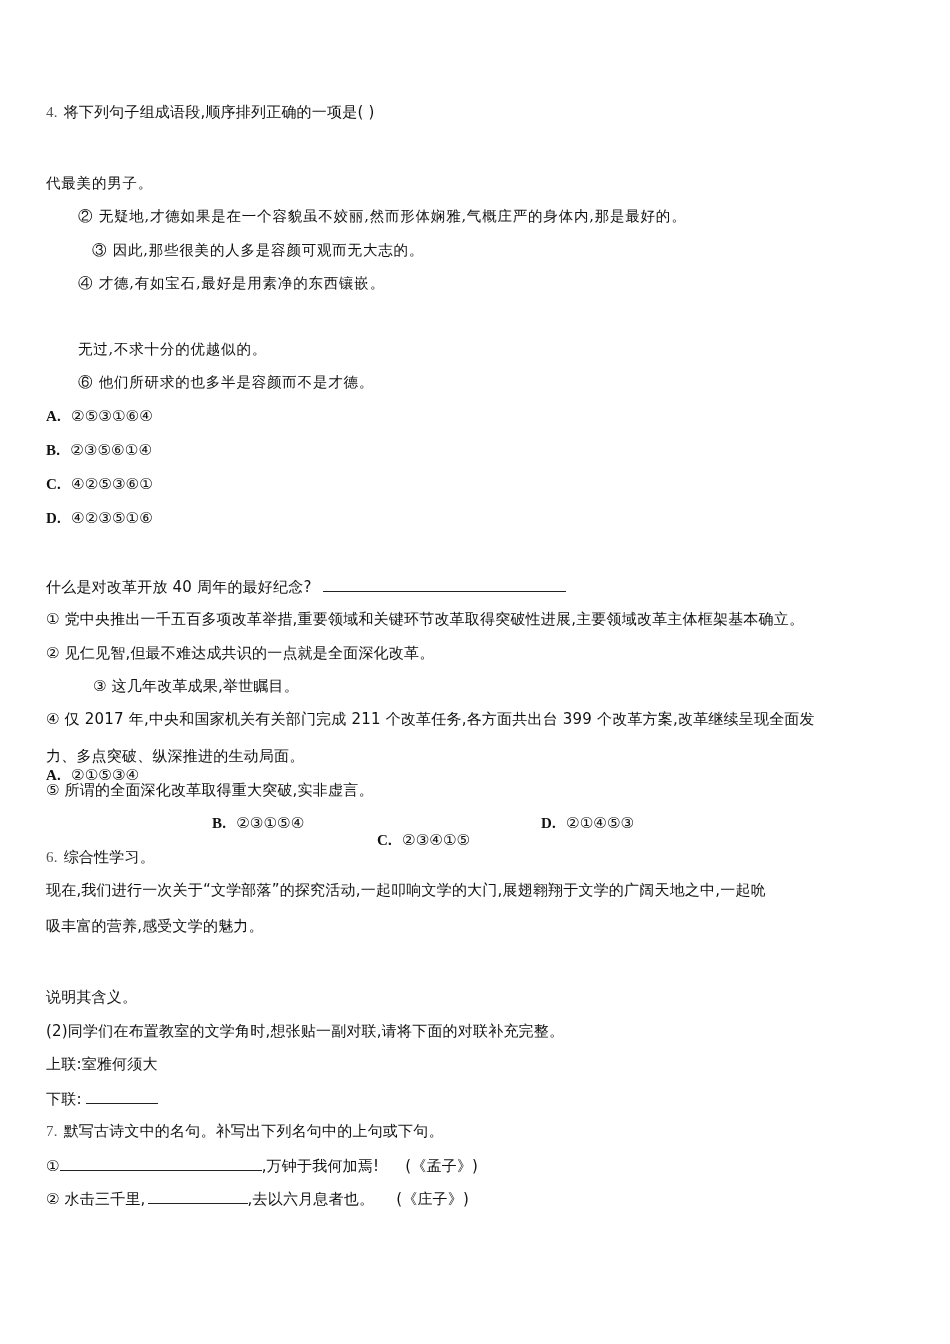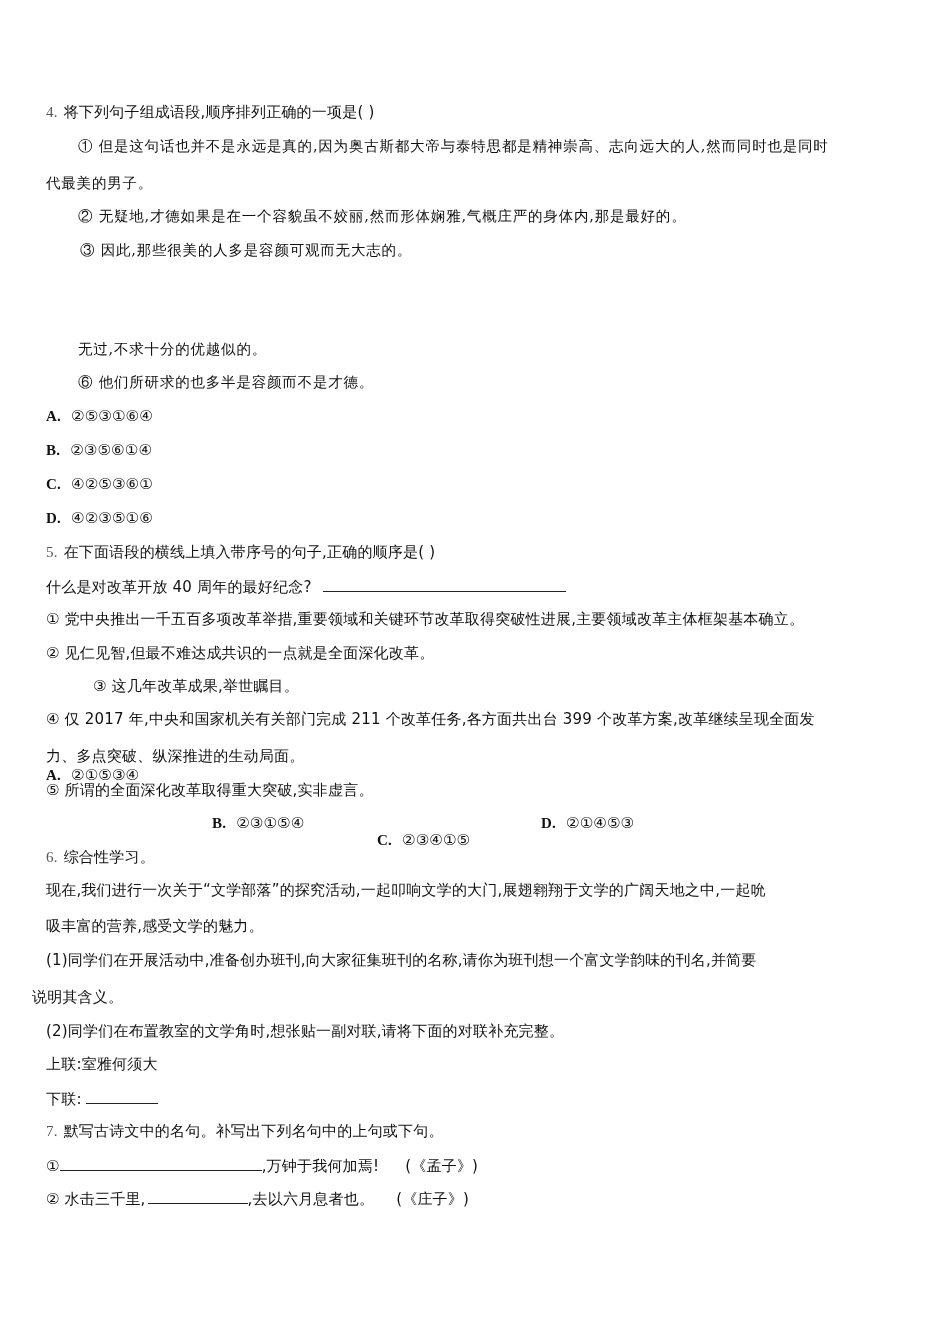--- a/index.html
+++ b/index.html
@@ -13,43 +13,40 @@
   .blank { display: inline-block; border-bottom: 1px solid #222; height: 15px; vertical-align: baseline; }
 </style>
 </head>
 <body>
 
 <div class="page">
 
   <div class="line" style="left:46px;top:102px;">
     <span class="qnum">4.</span><span>将下列句子组成语段,顺序排列正确的一项是(    )</span>
   </div>
-  <div class="line serif" style="left:78px;top:136px;">① 但是这句话也并不是永远是真的,因为奥古斯都大帝与泰特思都是精神崇高、志向远大的人,然而同时也是同时</div>
   <div class="line serif" style="left:46px;top:173px;">代最美的男子。</div>
   <div class="line serif" style="left:78px;top:206px;">② 无疑地,才德如果是在一个容貌虽不姣丽,然而形体娴雅,气概庄严的身体内,那是最好的。</div>
-  <div class="line serif" style="left:80px;top:240px;">③ 因此,那些很美的人多是容颜可观而无大志的。</div>
+  <div class="line serif" style="left:92px;top:240px;">③ 因此,那些很美的人多是容颜可观而无大志的。</div>
+  <div class="line serif" style="left:78px;top:273px;">④ 才德,有如宝石,最好是用素净的东西镶嵌。</div>
   <div class="line serif" style="left:78px;top:339px;">无过,不求十分的优越似的。</div>
   <div class="line serif" style="left:78px;top:372px;">⑥ 他们所研求的也多半是容颜而不是才德。</div>
 
   <div class="line" style="left:46px;top:406px;">
     <span class="optlabel">A.</span><span>②⑤③①⑥④</span>
   </div>
   <div class="line" style="left:46px;top:440px;">
     <span class="optlabel">B.</span><span>②③⑤⑥①④</span>
   </div>
   <div class="line" style="left:46px;top:474px;">
     <span class="optlabel">C.</span><span>④②⑤③⑥①</span>
   </div>
   <div class="line" style="left:46px;top:508px;">
     <span class="optlabel">D.</span><span>④②③⑤①⑥</span>
   </div>
 
-  <div class="line" style="left:46px;top:542px;">
-    <span class="qnum">5.</span><span>在下面语段的横线上填入带序号的句子,正确的顺序是(        )</span>
-  </div>
   <div class="line" style="left:46px;top:576px;">
     <span>什么是对改革开放 40 周年的最好纪念?</span>
     <span class="blank" style="width:243px;margin-left:6px;"></span>
   </div>
   <div class="line" style="left:46px;top:609px;">① 党中央推出一千五百多项改革举措,重要领域和关键环节改革取得突破性进展,主要领域改革主体框架基本确立。</div>
   <div class="line" style="left:46px;top:643px;">② 见仁见智,但最不难达成共识的一点就是全面深化改革。</div>
   <div class="line" style="left:46px;top:676px;margin-left:47px;">③ 这几年改革成果,举世瞩目。</div>
   <div class="line" style="left:46px;top:709px;">④ 仅 2017 年,中央和国家机关有关部门完成 211 个改革任务,各方面共出台 399 个改革方案,改革继续呈现全面发</div>
   <div class="line" style="left:46px;top:746px;">力、多点突破、纵深推进的生动局面。</div>
   <div class="line" style="left:46px;top:780px;">⑤ 所谓的全面深化改革取得重大突破,实非虚言。</div>
@@ -65,22 +62,21 @@
   </div>
   <div class="line" style="left:541px;top:813px;">
     <span class="optlabel">D.</span><span>②①④⑤③</span>
   </div>
 
   <div class="line" style="left:46px;top:847px;">
     <span class="qnum">6.</span><span>综合性学习。</span>
   </div>
   <div class="line" style="left:46px;top:880px;">现在,我们进行一次关于“文学部落”的探究活动,一起叩响文学的大门,展翅翱翔于文学的广阔天地之中,一起吮</div>
   <div class="line" style="left:46px;top:916px;text-align:right;">吸丰富的营养,感受文学的魅力。</div>
-  <div class="line" style="left:46px;top:950px;">(1)同学们在开展活动中,准备创办班刊,向大家征集班刊的名称,请你为班刊想一个富文学韵味的刊名,并简要</div>
-  <div class="line" style="left:32px;top:987px;">说明其含义。</div>
+  <div class="line" style="left:46px;top:987px;">说明其含义。</div>
   <div class="line" style="left:46px;top:1021px;">(2)同学们在布置教室的文学角时,想张贴一副对联,请将下面的对联补充完整。</div>
   <div class="line" style="left:46px;top:1054px;">
     <span>上联:</span><span>室雅何须大</span>
   </div>
   <div class="line" style="left:46px;top:1088px;">
     <span>下联:</span><span class="blank" style="width:72px;margin-left:4px;"></span>
   </div>
 
   <div class="line" style="left:46px;top:1121px;">
     <span class="qnum">7.</span><span>默写古诗文中的名句。补写出下列名句中的上句或下句。</span>

